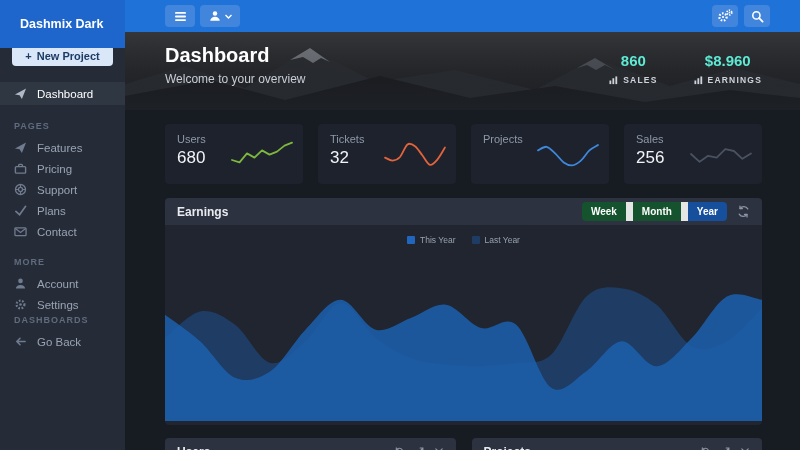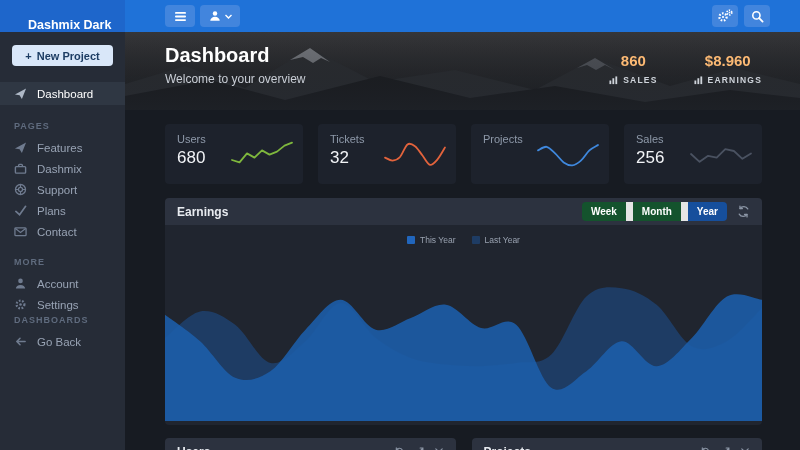--- a/index.html
+++ b/index.html
@@ -2,22 +2,22 @@
 <html><head>
 <meta charset="utf-8">
 <style>
   * { margin:0; padding:0; box-sizing:border-box; }
   html,body { width:800px; height:450px; overflow:hidden; }
   body { background:#171b22; font-family:"Liberation Sans", sans-serif; }
   #app { position:relative; width:800px; height:450px; overflow:hidden; }
 
   
   .topbar { position:absolute; left:0; top:0; width:800px; height:32px; background:#1f72d8; z-index:5; }
-  .brand { position:absolute; left:0; top:0; width:125px; height:32px; background:#1e66cb;
-           display:flex; align-items:flex-end; padding-left:28px; color:#fff; font-size:12.5px; font-weight:bold; }
+  .brand { position:absolute; left:0; top:0; width:125px; height:48px; background:#1e66cb;
+           display:flex; align-items:center; padding-left:20px; color:#fff; font-size:12.5px; font-weight:bold; }
   .hbtn { position:absolute; top:5px; height:22px; background:#4285dd; border:none; border-radius:4px;
           color:#fff; display:flex; align-items:center; justify-content:center; gap:4px; cursor:pointer; }
   .hbtn svg { display:block; }
   #btn-menu { left:165px; width:30px; }
   #btn-user { left:200px; width:40px; }
   #btn-cogs { left:712px; width:26px; }
   #btn-search { left:744px; width:26px; }
 
   
   .sidebar { position:absolute; left:0; top:32px; width:125px; height:418px; background:#262c37; z-index:4; }
@@ -35,21 +35,21 @@
   .sec-more { margin-top:15px; margin-bottom:6px; }
   .sec-dash { margin-top:0; margin-bottom:6px; }
 
   
   .hero { position:absolute; left:125px; top:32px; width:675px; height:78px; overflow:hidden; background:#2b2d31; }
   .hero svg.bg { position:absolute; left:0; top:0; }
   .hero-title { position:absolute; left:40px; top:12px; color:#fff; font-size:20px; font-weight:bold; }
   .hero-sub { position:absolute; left:40px; top:40px; color:#c9ced6; font-size:12px; }
   .hero-stats { position:absolute; right:38px; top:20px; display:flex; gap:36px; }
   .hstat { text-align:center; }
-  .hstat .v { color:#fdba74; font-size:15px; font-weight:bold; }
+  .hstat .v { color:#5eead4; font-size:15px; font-weight:bold; }
   .hstat .l { margin-top:6px; display:flex; align-items:center; gap:5px; color:#cfd4db;
               font-size:8.5px; font-weight:bold; letter-spacing:1.2px; }
 
   
   .content { position:absolute; left:165px; top:124px; width:597px; }
   .cards-row { display:flex; gap:15px; }
   .stat-card { position:relative; width:138px; height:60px; background:#1d222c; border-radius:4px; padding:9px 12px; }
   .stat-card .lab { color:#8e99a9; font-size:11px; }
   .stat-card .val { color:#f2f4f7; font-size:17px; font-weight:normal; margin-top:3px; }
   .stat-card svg.spark { position:absolute; right:8px; top:12px; }
@@ -143,21 +143,21 @@
       </span>
       <span>Features</span>
     </div>
     <div class="side-item">
       <span class="ic">
         <svg width="13" height="13" viewBox="0 0 14 14">
             <rect x="1.5" y="5" width="11" height="7" rx="1" fill="none" stroke="currentColor" stroke-width="1.5"></rect>
             <path d="M5 5 V3.5 a1 1 0 0 1 1-1 h2 a1 1 0 0 1 1 1 V5" fill="none" stroke="currentColor" stroke-width="1.5"></path>
           </svg>
       </span>
-      <span>Dashmix</span>
+      <span>Pricing</span>
     </div>
     <div class="side-item">
       <span class="ic">
         <svg width="13" height="13" viewBox="0 0 14 14">
             <circle cx="7" cy="7" r="5.4" fill="none" stroke="currentColor" stroke-width="1.4"></circle>
             <circle cx="7" cy="7" r="2.2" fill="none" stroke="currentColor" stroke-width="1.4"></circle>
             <path d="M7 1.6 V4.8 M7 9.2 V12.4 M1.6 7 H4.8 M9.2 7 H12.4" stroke="currentColor" stroke-width="1.2"></path>
           </svg>
       </span>
       <span>Support</span>

